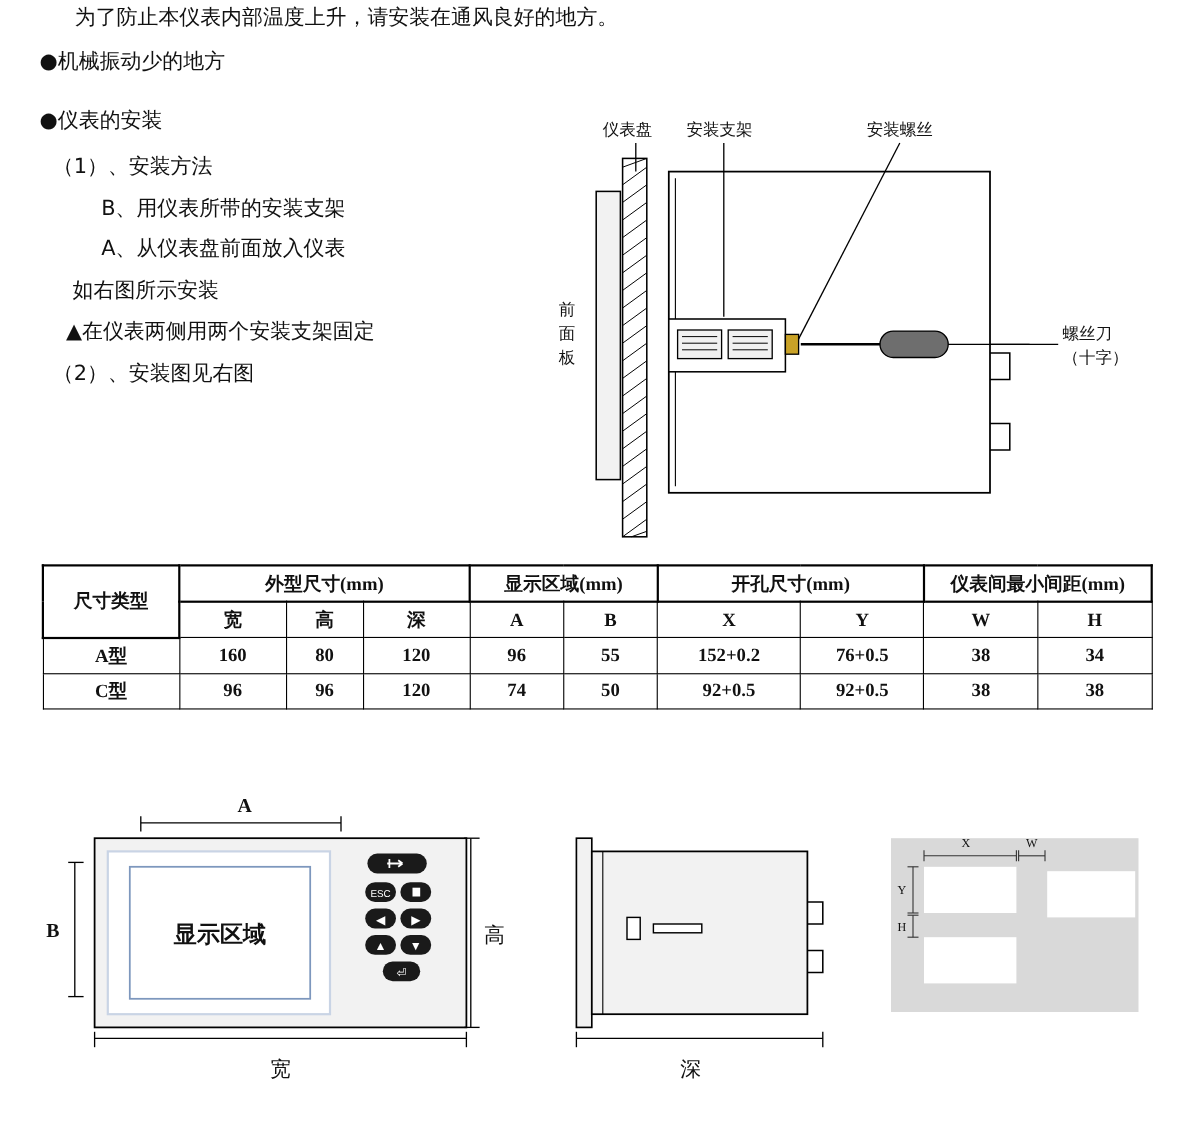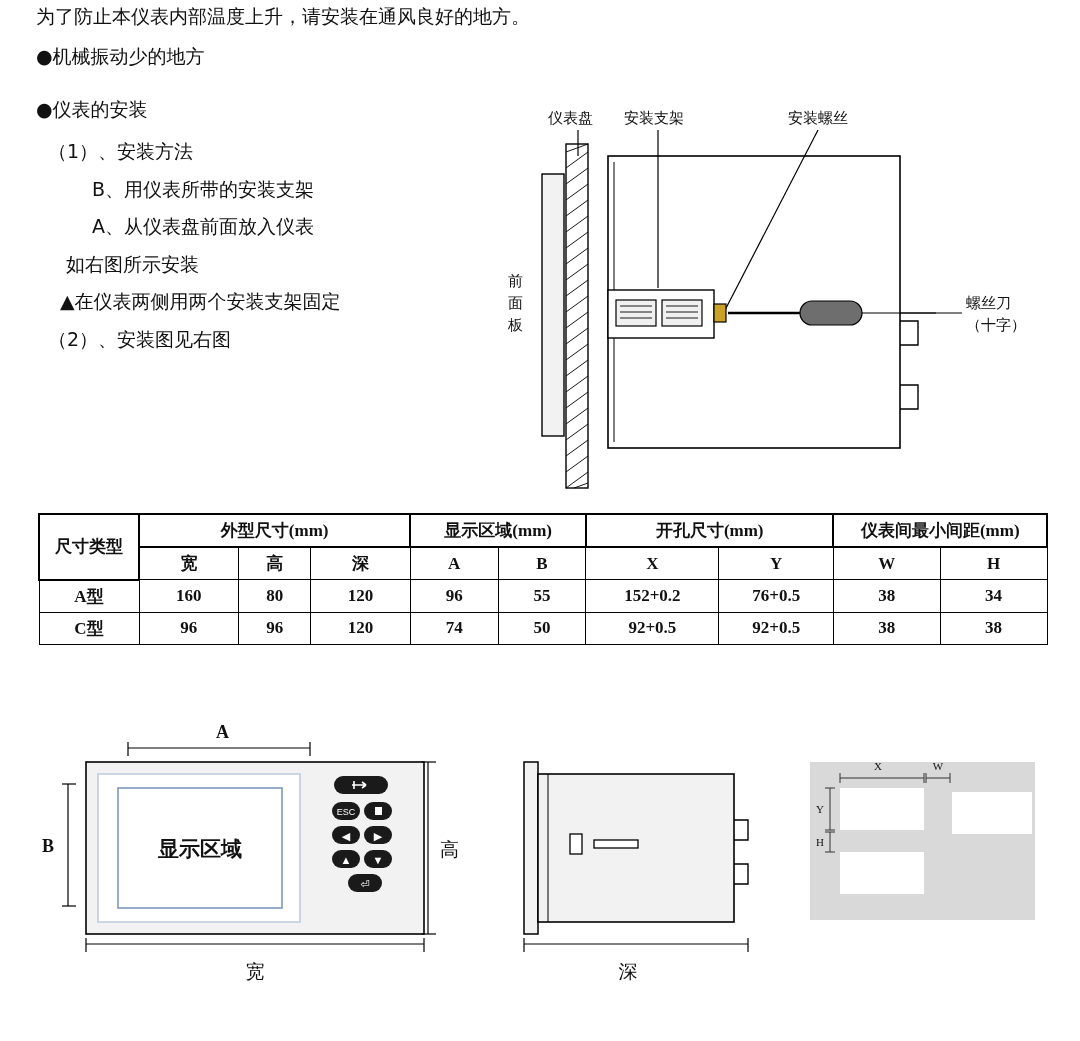--- a/index.html
+++ b/index.html
@@ -21,21 +21,21 @@
     top: 4px;
     width: 500px;
   }
   .text-line {
     font-size: 19px;
     line-height: 1.35;
     margin-bottom: 12px;
     white-space: nowrap;
     font-weight: 500;
   }
-  .t-l1 { margin-bottom: 14px; }
+  .t-l1 { margin-bottom: 14px; margin-left: 32px; }
   .t-l2 { margin-bottom: 28px; }
   .t-l3 { margin-bottom: 16px; }
   .indent1 { padding-left: 12px; }
   .indent2 { padding-left: 56px; }
   .indent3 { padding-left: 30px; }
   .indent4 { padding-left: 24px; }
 
   
   .diagram-top {
     position: absolute;
@@ -167,21 +167,21 @@
     <path d="M430 225 L448 225 L448 249 L430 249" fill="none" stroke="#000" stroke-width="1.4"></path>
     <path d="M430 289 L448 289 L448 313 L430 313" fill="none" stroke="#000" stroke-width="1.4"></path>
     <line x1="430" y1="217" x2="466" y2="217" stroke="#000" stroke-width="1.2"></line>
   </svg>
 </div>
 
 <div class="spec-table-wrap">
   <table class="spec">
     <thead>
       <tr>
-        <th class="outer" rowspan="2" style="width:100px">尺寸类型</th>
+        <th class="outer" rowspan="2" style="width:124px">尺寸类型</th>
         <th class="outer" colspan="3" style="width:272px">外型尺寸(mm)</th>
         <th class="outer" colspan="2" style="width:176px">显示区域(mm)</th>
         <th class="outer" colspan="2" style="width:248px">开孔尺寸(mm)</th>
         <th class="outer" colspan="2" style="width:214px">仪表间最小间距(mm)</th>
       </tr>
       <tr>
         <th>宽</th>
         <th>高</th>
         <th>深</th>
         <th>A</th>

